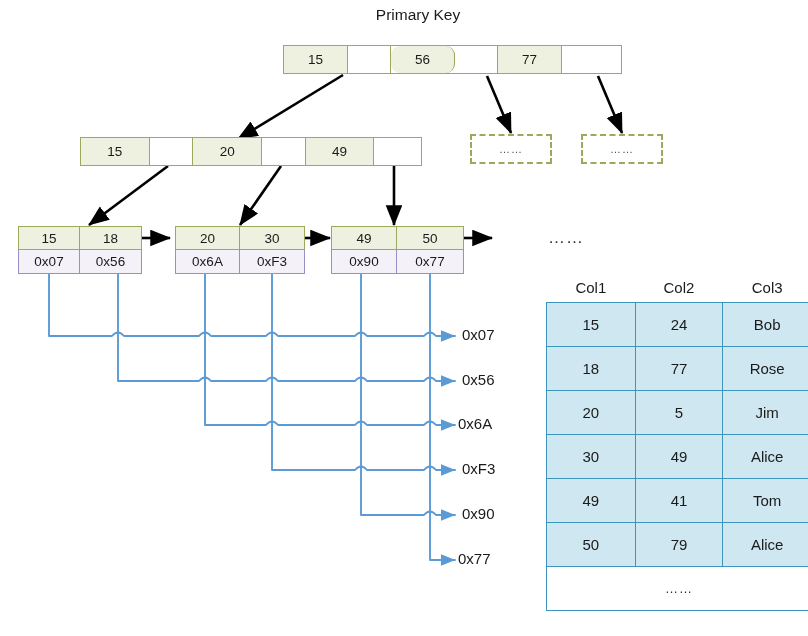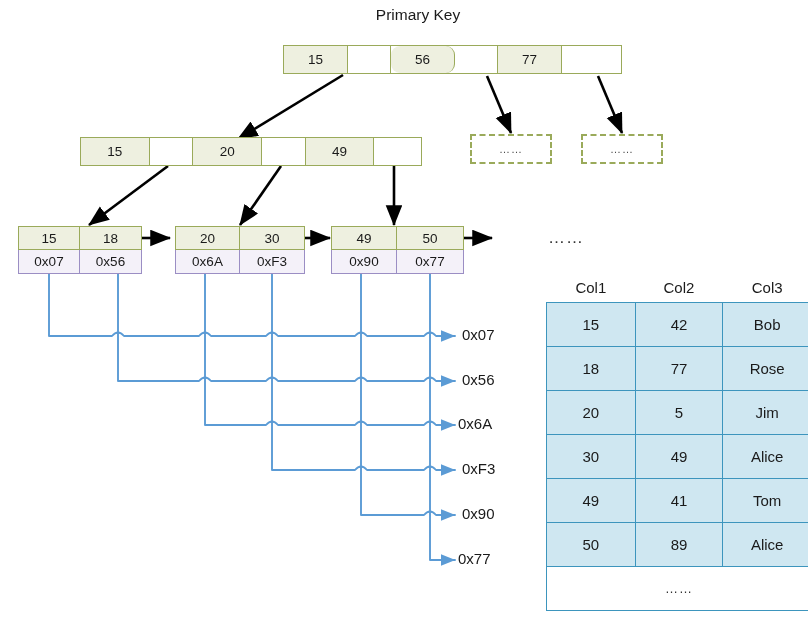--- a/index.html
+++ b/index.html
@@ -190,21 +190,21 @@
     <thead>
       <tr>
         <th style="width:89px;">Col1</th>
         <th style="width:88px;">Col2</th>
         <th style="width:89px;">Col3</th>
       </tr>
     </thead>
     <tbody>
       <tr>
         <td>15</td>
-        <td>42</td>
+        <td>24</td>
         <td>Bob</td>
       </tr>
       <tr>
         <td>18</td>
         <td>77</td>
         <td>Rose</td>
       </tr>
       <tr>
         <td>20</td>
         <td>5</td>
@@ -215,21 +215,21 @@
         <td>49</td>
         <td>Alice</td>
       </tr>
       <tr>
         <td>49</td>
         <td>41</td>
         <td>Tom</td>
       </tr>
       <tr>
         <td>50</td>
-        <td>89</td>
+        <td>79</td>
         <td>Alice</td>
       </tr>
       <tr>
         <td class="more" colspan="3">……</td>
       </tr>
     </tbody>
   </table>
 
 </div>
 

